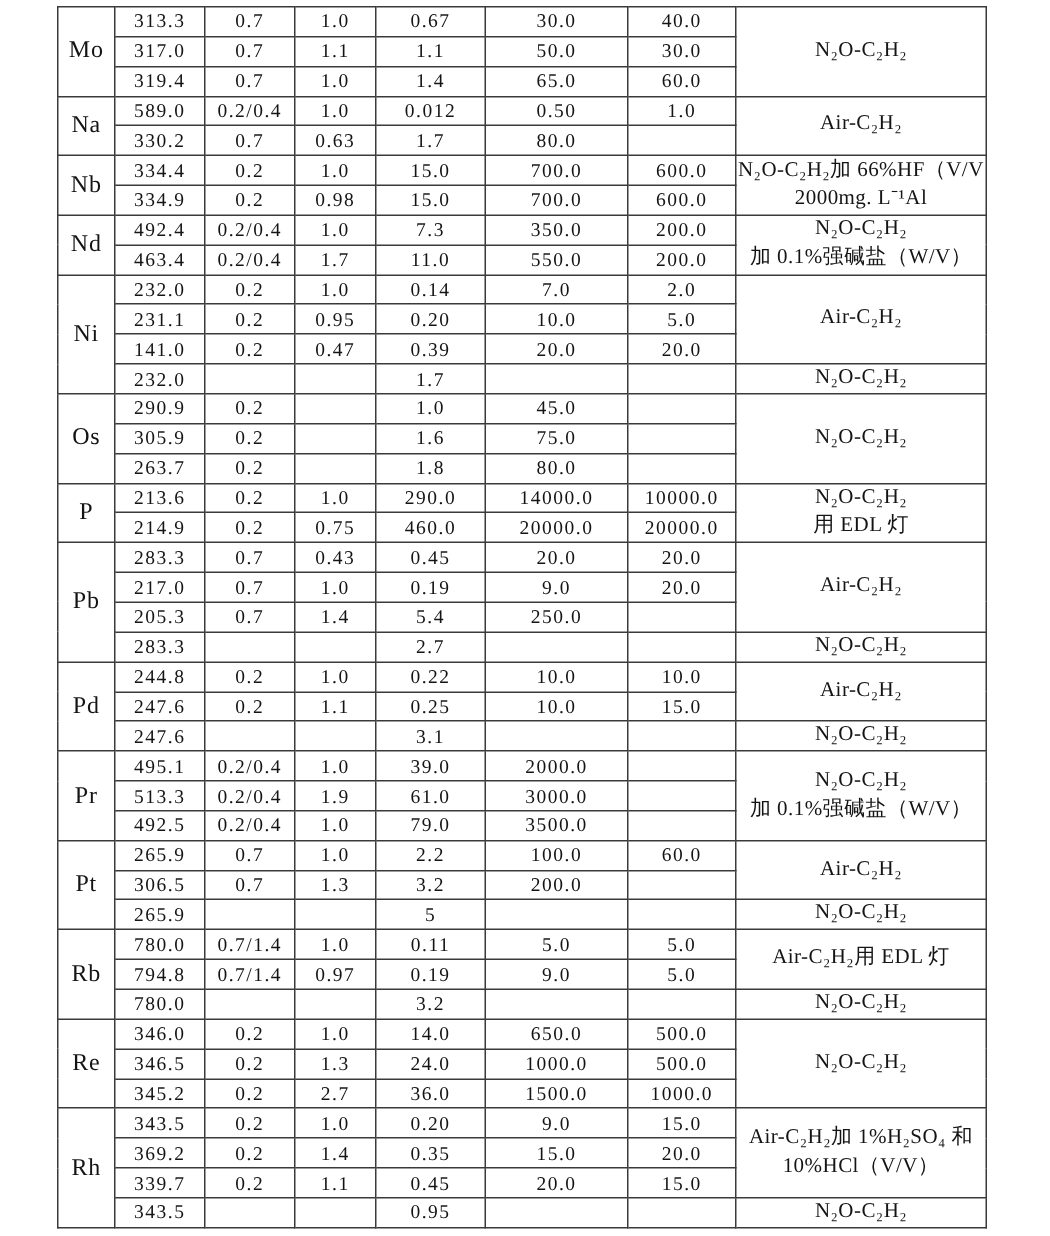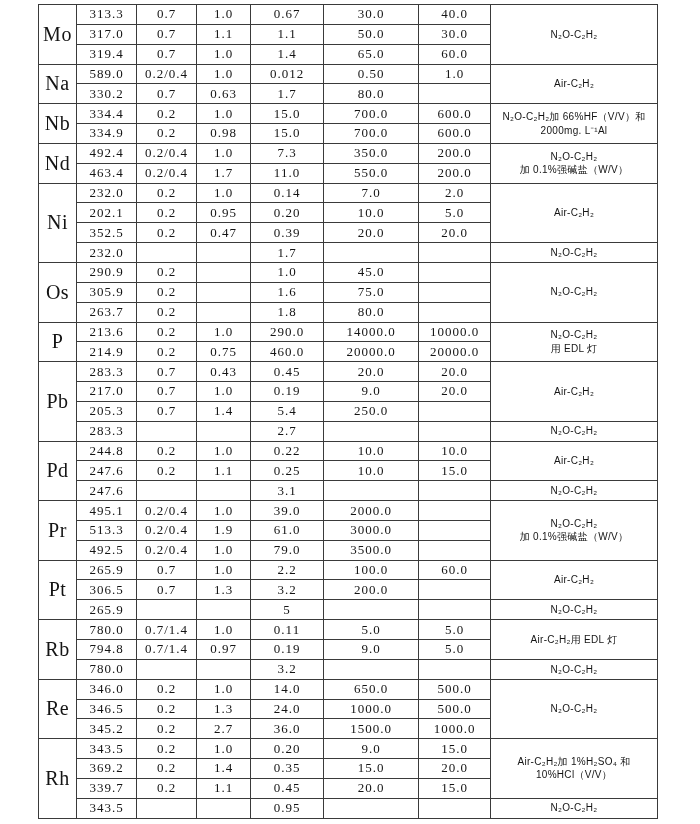--- a/index.html
+++ b/index.html
@@ -31,34 +31,34 @@
   table.aas tr { height: 19.85px; }
   table.aas td {
     border: 1px solid #3a3a3a;
     padding: 0 1px;
     text-align: center;
     vertical-align: middle;
     overflow: hidden;
     white-space: nowrap;
   }
   td.elem {
-    font-size: 20px;
+    font-size: 16px;
     letter-spacing: 0.5px;
   }
   td.num {
     font-size: 13px;
     letter-spacing: 1px;
   }
   td.num.u { }
   td.flame {
-    font-size: 10px;
+    font-size: 14px;
     letter-spacing: 0.3px;
     white-space: normal;
     line-height: 1.35;
-    font-family: Liberation Sans, sans-serif;
+    font-family: Liberation Serif, serif;
   }
   col.c-elem   { width: 38px; }
   col.c-wl     { width: 60px; }
   col.c-slit   { width: 60px; }
   col.c-rel    { width: 54px; }
   col.c-char   { width: 73px; }
   col.c-check  { width: 95px; }
   col.c-linear { width: 72px; }
   col.c-flame  { width: 167px; }
 </style>
@@ -175,29 +175,29 @@
             <td class="num">0.2</td>
             <td class="num">1.0</td>
             <td class="num">0.14</td>
             <td class="num">7.0</td>
             <td class="num">2.0</td>
             <td class="flame" rowspan="3">
               <div>Air-C₂H₂</div>
             </td>
           </tr>
           <tr>
-            <td class="num">202.1</td>
+            <td class="num">231.1</td>
             <td class="num">0.2</td>
             <td class="num">0.95</td>
             <td class="num">0.20</td>
             <td class="num">10.0</td>
             <td class="num">5.0</td>
           </tr>
           <tr>
-            <td class="num">352.5</td>
+            <td class="num">141.0</td>
             <td class="num">0.2</td>
             <td class="num">0.47</td>
             <td class="num">0.39</td>
             <td class="num">20.0</td>
             <td class="num">20.0</td>
           </tr>
           <tr>
             <td class="num">232.0</td>
             <td class="num"></td>
             <td class="num"></td>

